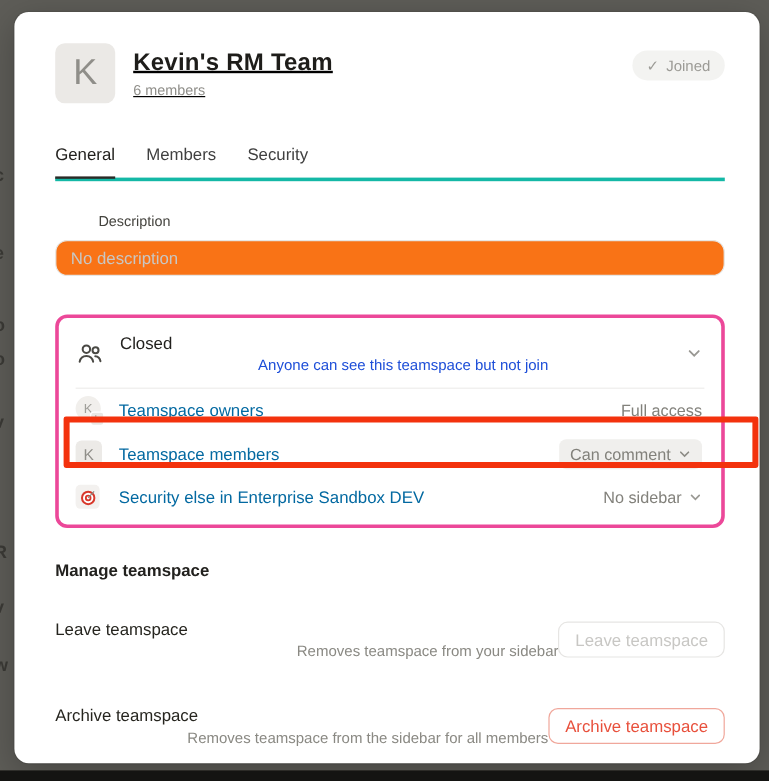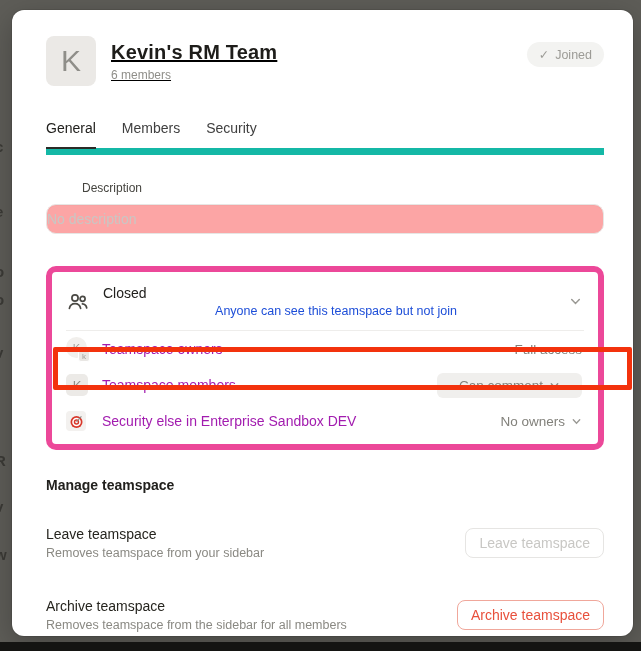--- a/index.html
+++ b/index.html
@@ -41,55 +41,55 @@
   .ts-subtitle { font-size: 12px; color: #8f8e89; margin-top: 4px; }
   .joined-badge {
     display: inline-flex; align-items: center; gap: 6px;
     background: #f3f3f1; border-radius: 13px; padding: 5px 12px;
     font-size: 12.5px; color: #9c9b96; align-self: flex-start; margin-top: 6px;
   }
 
   
   .tabs {
     display: flex; gap: 26px; margin-top: 34px;
-    border-bottom: 7px solid #14b8a6;
+    border-bottom: 3px solid #14b8a6;
   }
   .tab { font-size: 14px; color: #404040; padding-bottom: 11px; cursor: pointer; }
   .tab.active { color: #22211e; border-bottom: 2px solid #2b2a26; margin-bottom: -1px; font-weight: 400; }
 
   
   .desc-label { margin-top: 26px; font-size: 12px; color: #45443f; margin-left: 36px; }
   .desc-input {
     margin-top: 9px; width: 558px; height: 30px;
-    border: 1px solid #e7e6e4; border-radius: 10px; background: #fca5a5;
+    border: 1px solid #e7e6e4; border-radius: 10px; background: #f97316;
     box-shadow: inset 0 1px 1px rgba(0,0,0,.02);
-    font-size: 14px; color: #37362f; padding: 0 0;
+    font-size: 14px; color: #37362f; padding: 0 12px;
     font-family: "Liberation Sans", sans-serif; outline: none;
   }
   .desc-input::placeholder { color: #c8c7c4; }
 
   
   .perm-box {
     margin-top: 32px; width: 558px;
-    border: 6px solid #ec4899; border-radius: 10px; background: #fff;
+    border: 3px solid #ec4899; border-radius: 10px; background: #fff;
   }
   .perm-head { display: flex; align-items: center; padding: 13px 16px 12px 14px; cursor: pointer; }
   .perm-head-icon { width: 24px; height: 24px; flex: 0 0 auto; margin-right: 13px; }
   .perm-head-titles { flex: 1; }
   .perm-head-title { font-size: 14px; color: #22211e; }
   .perm-head-sub { font-size: 12.5px; color: #1d4ed8; margin-top: 3px; text-align: center; }
   .perm-divider { height: 1px; background: #eeedeb; margin: 0 14px; }
   .perm-row {
     display: flex; align-items: center; height: 36px; padding: 0 16px 0 14px;
   }
   .perm-row:first-of-type { margin-top: 3px; }
   .perm-row:last-of-type { margin-bottom: 5px; }
-  .perm-row-label { font-size: 14px; color: #a21caf; flex: 1; }
+  .perm-row-label { font-size: 14px; color: #0369a1; flex: 1; }
   .perm-value { font-size: 13.5px; color: #82817b; display: inline-flex; align-items: center; gap: 6px; }
-  .perm-value.pill { background: #f0efed; border-radius: 6px; padding: 5px 22px; cursor: pointer; }
+  .perm-value.pill { background: #f0efed; border-radius: 6px; padding: 5px 9px; cursor: pointer; }
   .avatar-cell { width: 24px; margin-right: 12px; flex: 0 0 auto; display: flex; align-items: center; }
   .stack-wrap { position: relative; width: 24px; height: 24px; }
   .stack-big {
     position: absolute; left: 0; top: 0; width: 21px; height: 21px; border-radius: 50%;
     background: #f1efec; color: #a09f9a; font-size: 11px;
     display: flex; align-items: center; justify-content: center;
   }
   .stack-small {
     position: absolute; right: 0; bottom: -1px; width: 12px; height: 12px; border-radius: 3px;
     background: #e9e7e4; color: #a09f9a; font-size: 8px; border: 1.5px solid #fff;
@@ -109,21 +109,21 @@
     position: absolute; left: 53px; top: 347px; width: 579px; height: 43px;
     border: 5px solid #f3320d; border-radius: 2px; pointer-events: none; z-index: 50;
   }
 
   
   .manage-heading { margin-top: 27px; font-size: 14px; font-weight: bold; color: #22211e; }
   .manage-row { display: flex; align-items: center; margin-top: 33px; }
   .manage-row.second { margin-top: 38px; }
   .manage-texts { flex: 1; }
   .manage-title { font-size: 14px; color: #26251f; }
-  .manage-sub { font-size: 12.5px; color: #8a8983; margin-top: 4px; }
+  .manage-sub { font-size: 12.5px; color: #8a8983; margin-top: 4px; text-align: right; }
   .manage-btn {
     border: 1px solid #e6e5e3; background: #fff; border-radius: 8px;
     font-size: 14px; padding: 6px 13px; cursor: pointer;
     font-family: "Liberation Sans", sans-serif;
   }
   .manage-btn.default { color: #c8c7c4; }
   .manage-btn.danger { color: #e8503c; border-color: #f0a79b; }
 
   .chev { display: inline-block; }
 </style>
@@ -218,21 +218,21 @@
             <circle cx="8" cy="8.5" r="6.4" fill="#d8372a"></circle>
             <circle cx="8" cy="8.5" r="4.6" fill="#ffffff"></circle>
             <circle cx="8" cy="8.5" r="2.9" fill="#d8372a"></circle>
             <circle cx="8" cy="8.5" r="1.3" fill="#ffffff"></circle>
             <line x1="8" y1="8.5" x2="13.2" y2="2.6" stroke="#8a8983" stroke-width="1.1"></line>
           </svg>
         </div>
       </div>
       <div class="perm-row-label">Security else in Enterprise Sandbox DEV</div>
       <div class="perm-value">
-        <span>No owners</span>
+        <span>No sidebar</span>
         <svg class="chev" width="11" height="11" viewBox="0 0 12 12" fill="none" stroke="#9a9994" stroke-width="1.5" stroke-linecap="round">
           <polyline points="2.5,4.2 6,7.8 9.5,4.2"></polyline>
         </svg>
       </div>
     </div>
   </div>
 
   
   <div class="manage-heading">Manage teamspace</div>
 

